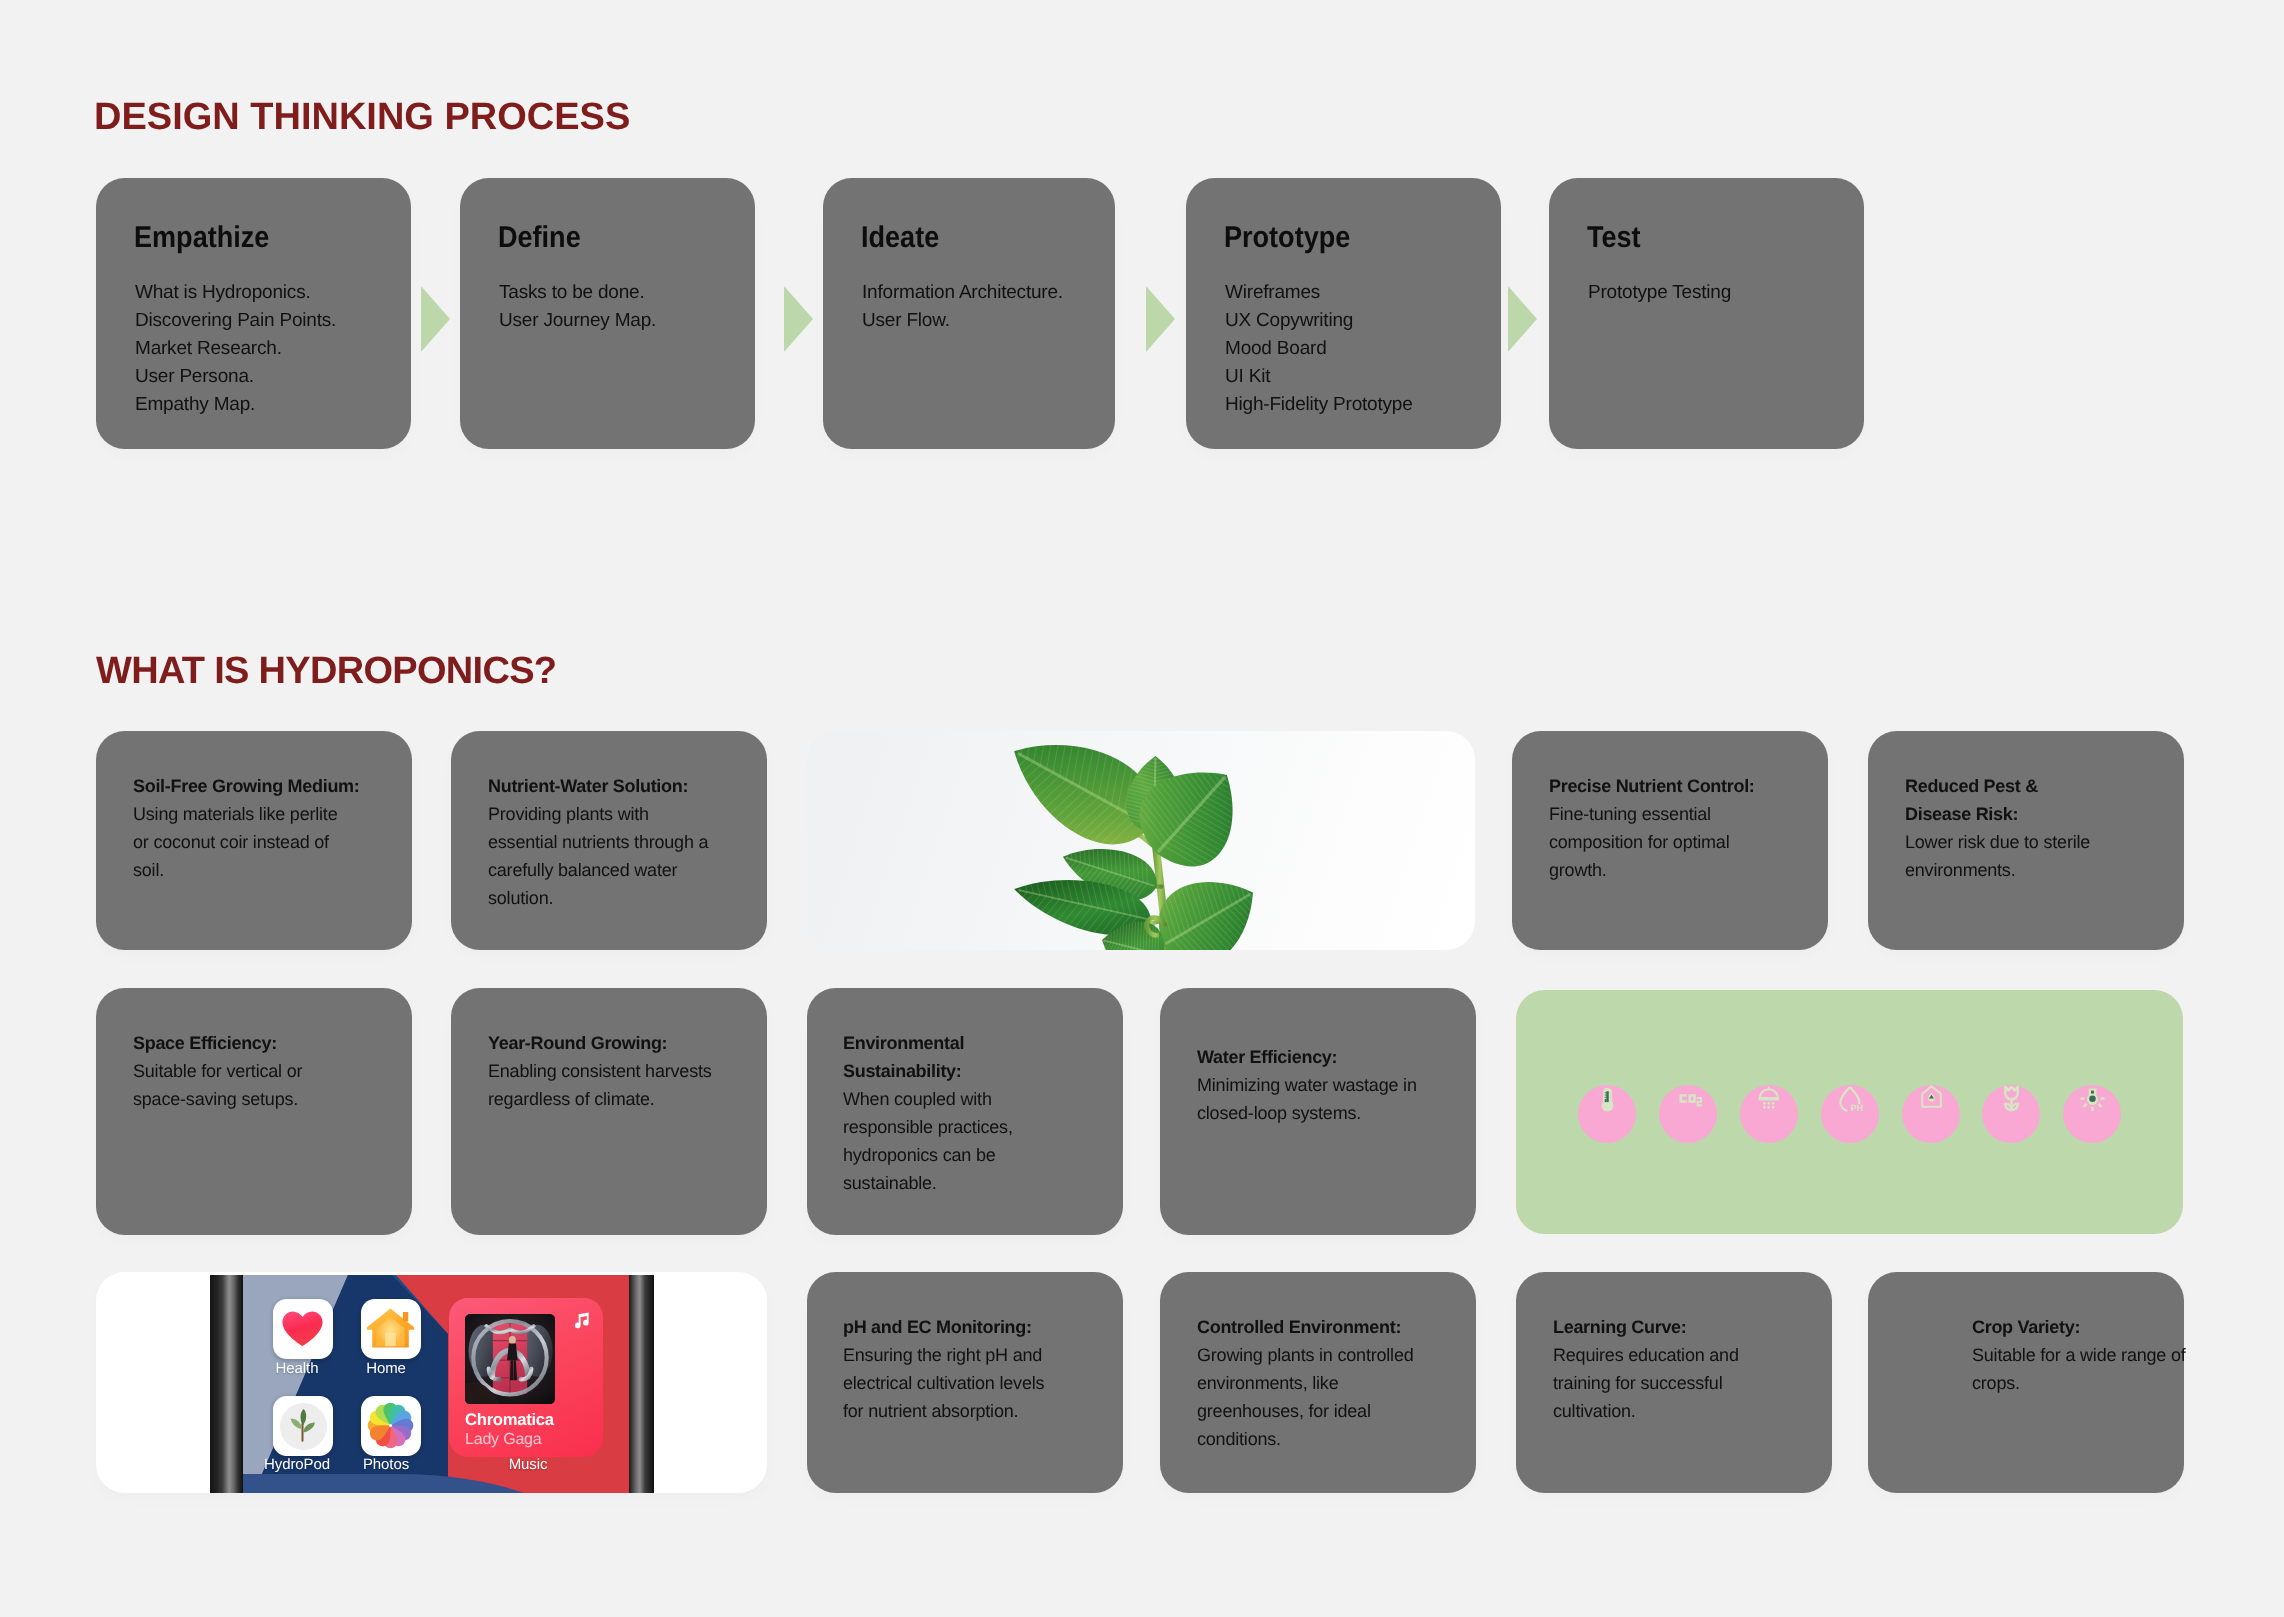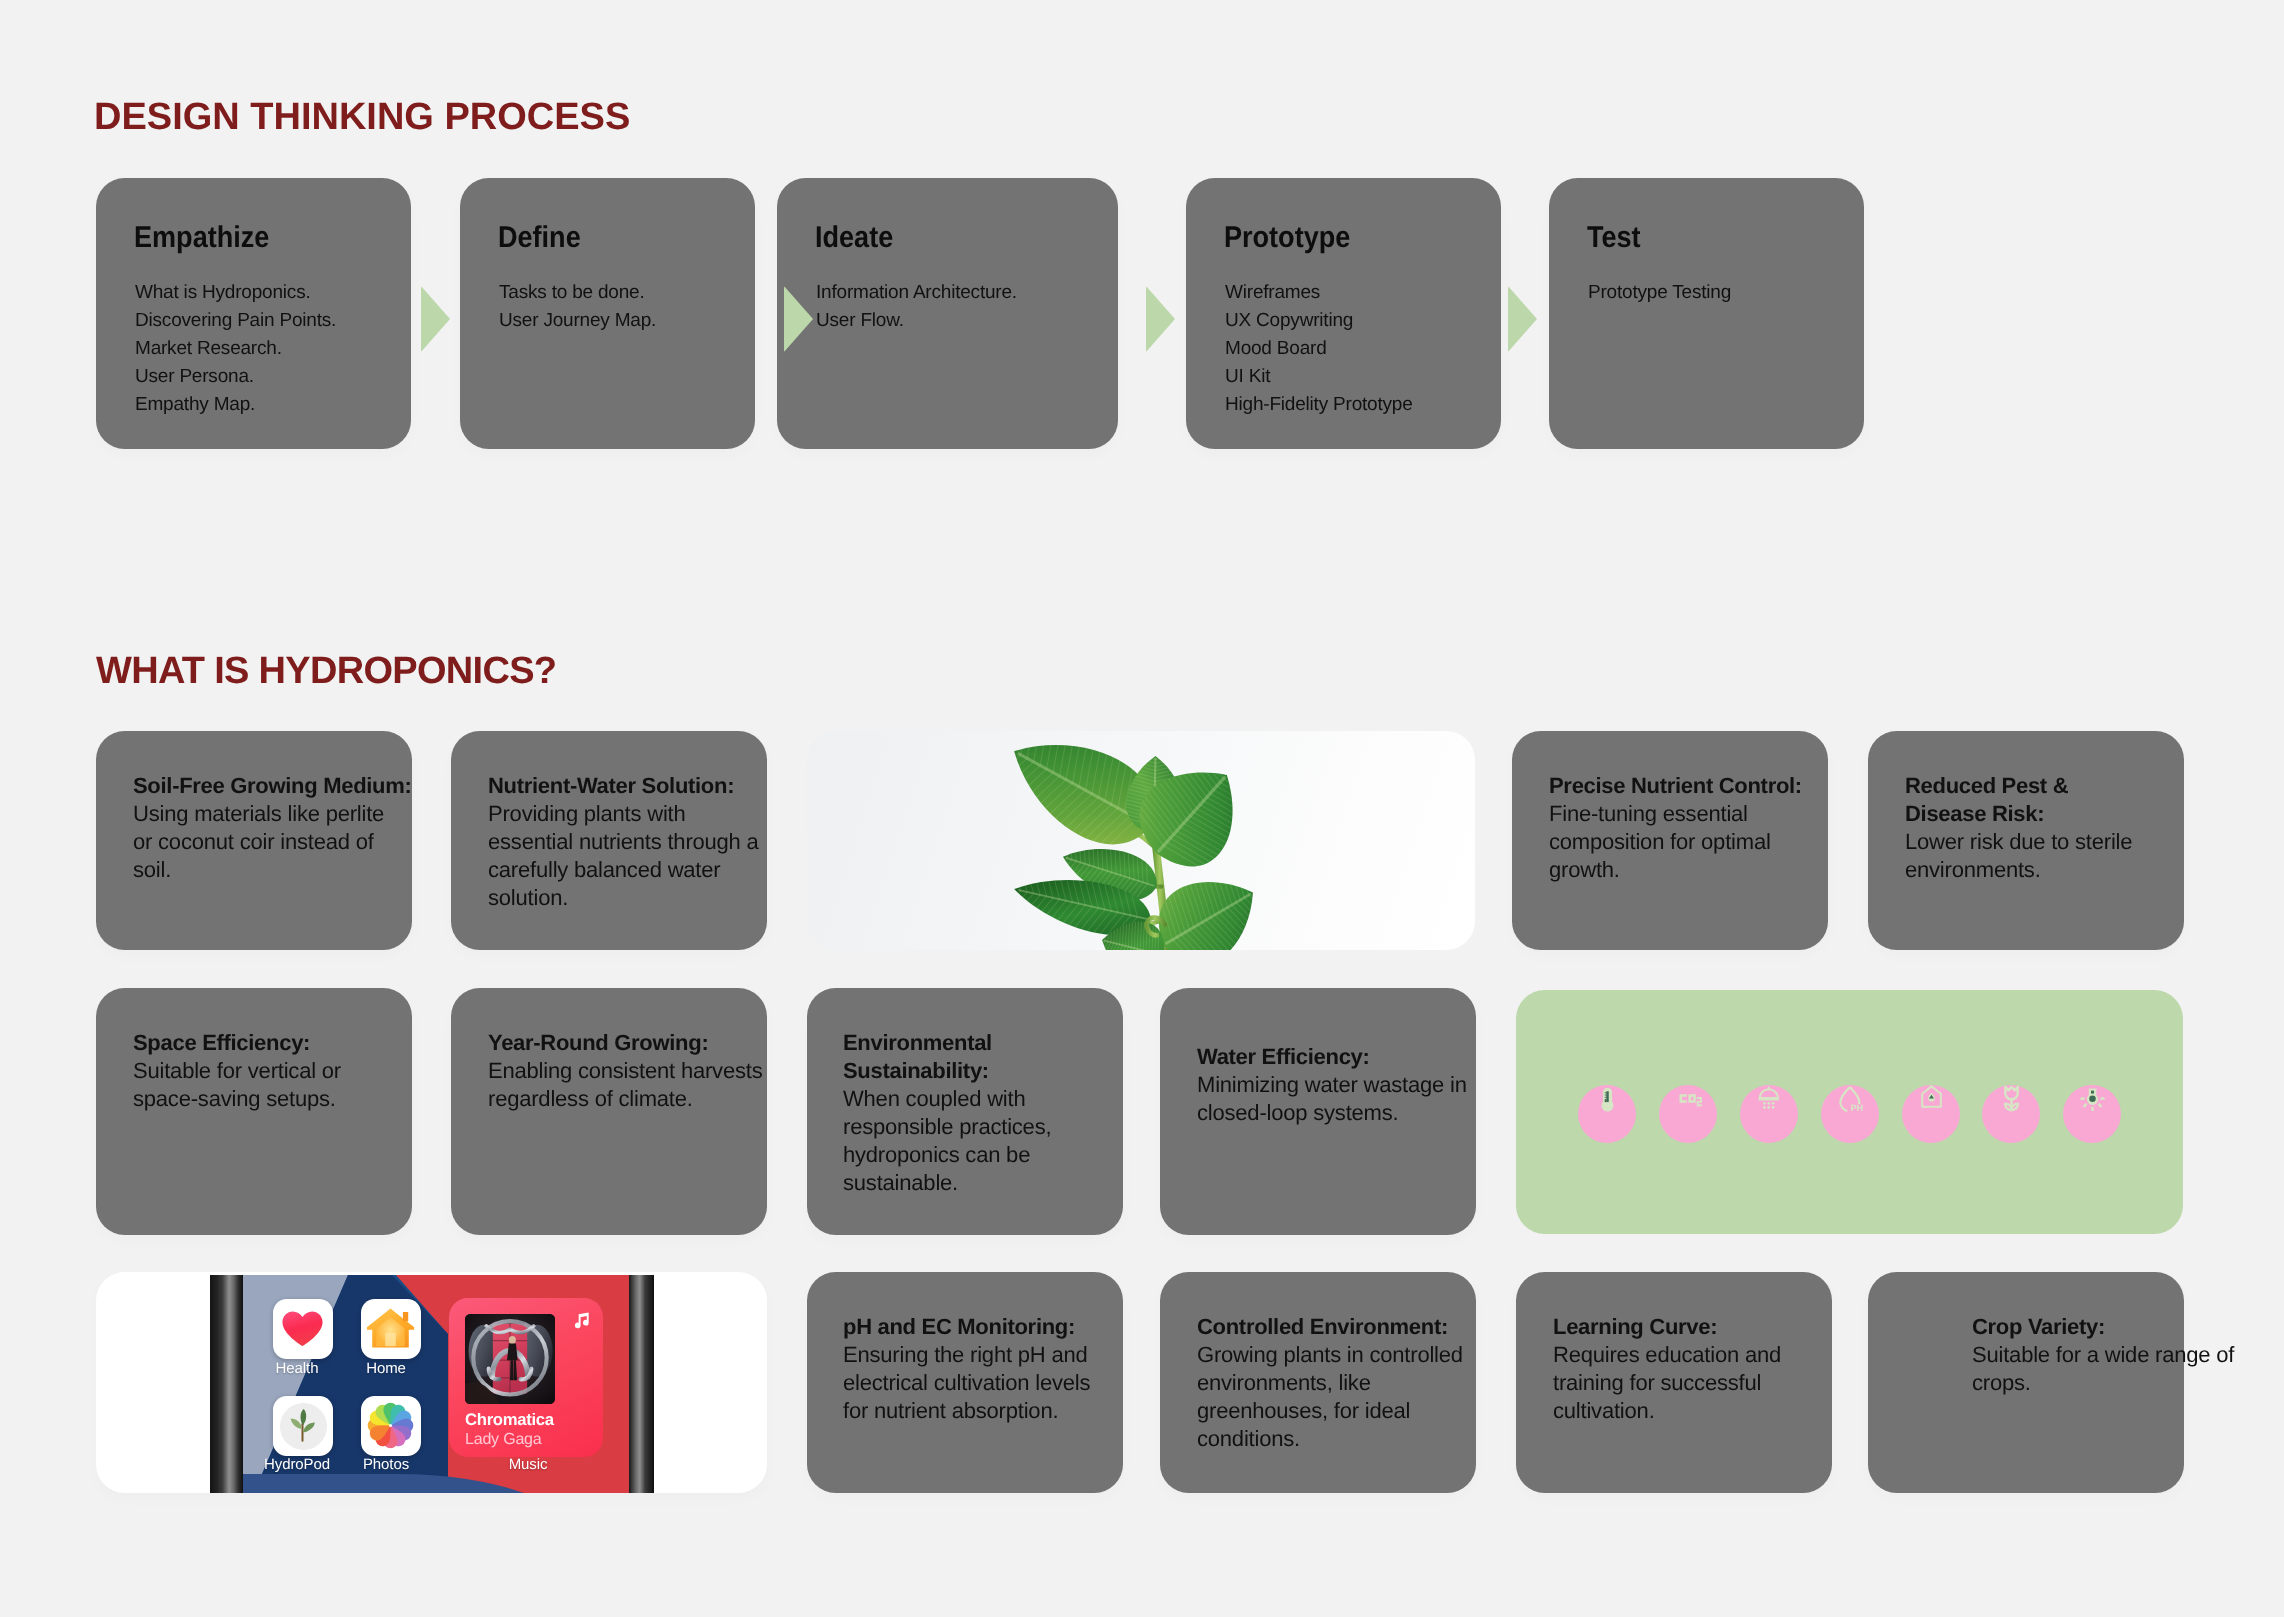--- a/index.html
+++ b/index.html
@@ -15,21 +15,21 @@
         box-shadow:0 6px 15.5px rgba(0,0,0,0.018);}
 
   .dt-h{position:absolute;left:38px;top:45px;font-size:30px;font-weight:700;
         color:#0d0d0d;line-height:1;white-space:nowrap;
         display:inline-block;transform:scaleX(0.902);transform-origin:left top;}
   .dt-b{position:absolute;left:39px;top:101px;font-size:19px;line-height:28px;
         color:#111;white-space:nowrap;letter-spacing:-0.2px;}
   .arrow{position:absolute;background:#bcd8ab;border-radius:1.8px;
          clip-path:polygon(0 0,100% 50%,0 100%);}
 
-  .hy{position:absolute;color:#111;font-size:22px;line-height:28px;letter-spacing:-0.2px;}
+  .hy{position:absolute;color:#111;font-size:18px;line-height:28px;letter-spacing:-0.2px;}
   .hy div{white-space:nowrap;}
   .hy .lab{font-weight:700;letter-spacing:-0.3px;}
 
   .panel{position:absolute;background:#bdd8ab;border-radius:28.6px;}
 
   .plantcard{position:absolute;border-radius:28.6px;overflow:hidden;
              background:linear-gradient(108deg,#eff0f1 0%,#f2f3f4 22%,#f7f8f9 52%,#fdfdfd 82%,#ffffff 100%);}
   .plantcard svg{position:absolute;left:0;top:0;}
   .phonecard{position:absolute;background:#fff;border-radius:28.6px;overflow:hidden;
              box-shadow:0 6px 15.5px rgba(0,0,0,0.018);}
@@ -80,21 +80,21 @@
         <div>Empathy Map.</div>
       </div>
     </div>
     <div class="card" style="left:460px;top:178px;width:295px;height:271px">
       <div class="dt-h">Define</div>
       <div class="dt-b">
         <div>Tasks to be done.</div>
         <div>User Journey Map.</div>
       </div>
     </div>
-    <div class="card" style="left:777px;top:178px;width:341px;height:271px">
+    <div class="card" style="left:823px;top:178px;width:292px;height:271px">
       <div class="dt-h">Ideate</div>
       <div class="dt-b">
         <div>Information Architecture.</div>
         <div>User Flow.</div>
       </div>
     </div>
     <div class="card" style="left:1186px;top:178px;width:315px;height:271px">
       <div class="dt-h">Prototype</div>
       <div class="dt-b">
         <div>Wireframes</div>

